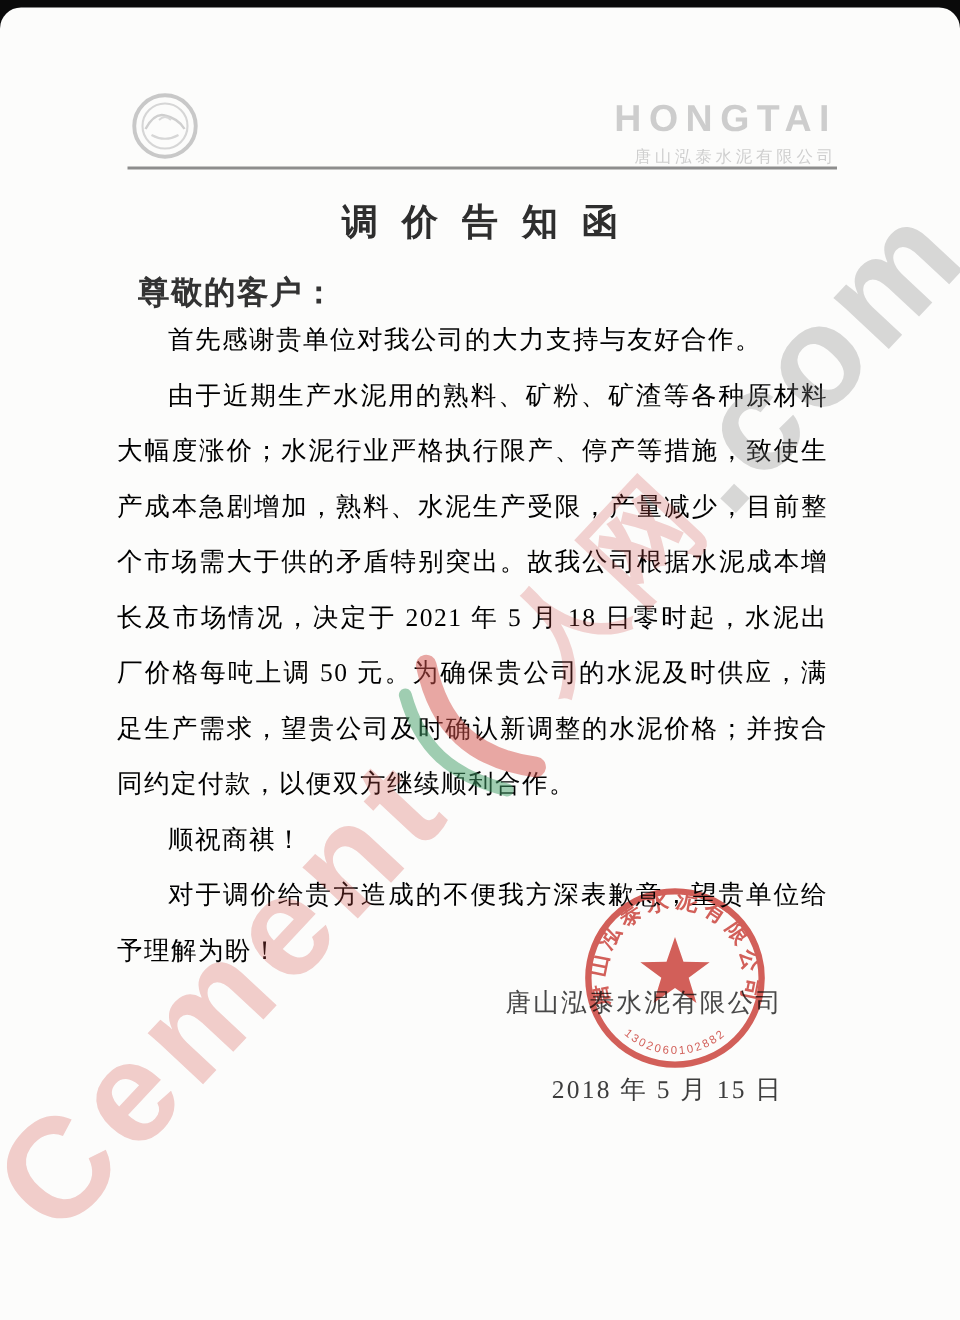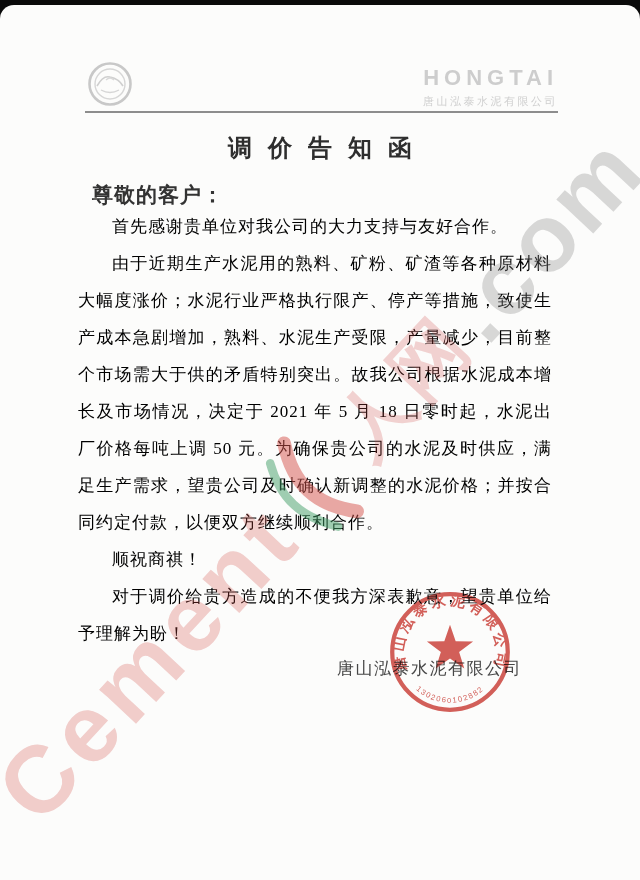--- a/index.html
+++ b/index.html
@@ -8,21 +8,21 @@
     background:#fcfcfb;
     border-radius:14px 14px 0 0;
     font-family:"Liberation Serif","DejaVu Serif",serif;
     color:#3b3b3b;
   }
   
   .logo{position:absolute; left:86px; top:55px; width:48px; height:48px;}
   .brand{position:absolute; right:82px; top:60px; text-align:right;}
   .brand-name{
     font-family:"Liberation Sans","DejaVu Sans",sans-serif;
-    font-size:22px; font-weight:bold; color:#cdcdcd; letter-spacing:5px;
+    font-size:25px; font-weight:bold; color:#cdcdcd; letter-spacing:5px;
   }
   .brand-sub{
     font-family:"Liberation Sans","DejaVu Sans",sans-serif;
     font-size:11px; color:#cfcfcf; letter-spacing:2.5px; margin-top:3px;
   }
   .rule{position:absolute; left:85px; right:82px; top:106px; height:2px; background:#8d8d8d;}
   
   .doc-title{
     position:absolute; top:127px; left:0; width:100%;
     margin:0; text-align:center;
@@ -92,20 +92,21 @@
   <div class="salutation">尊敬的客户：</div>
 
   <div class="body-text">
     <p>首先感谢贵单位对我公司的大力支持与友好合作。</p>
     <p>由于近期生产水泥用的熟料、矿粉、矿渣等各种原材料大幅度涨价；水泥行业严格执行限产、停产等措施，致使生产成本急剧增加，熟料、水泥生产受限，产量减少，目前整个市场需大于供的矛盾特别突出。故我公司根据水泥成本增长及市场情况，决定于 2021 年 5 月 18 日零时起，水泥出厂价格每吨上调 50 元。为确保贵公司的水泥及时供应，满足生产需求，望贵公司及时确认新调整的水泥价格；并按合同约定付款，以便双方继续顺利合作。</p>
     <p>顺祝商祺！</p>
     <p>对于调价给贵方造成的不便我方深表歉意，望贵单位给予理解为盼！</p>
   </div>
 
   <div class="signature">唐山泓泰水泥有限公司</div>
+  <div class="doc-date">2018 年 5 月 15 日</div>
 
   <svg class="seal" viewBox="0 0 150 150">
     <defs>
       <path id="sealArcTop" d="M 31.8,90.7 A 46,46 0 1 1 118.2,90.7" fill="none"></path>
       <path id="sealArcBottom" d="M 30.4,97.7 A 50,50 0 0 0 119.6,97.7" fill="none"></path>
     </defs>
     <circle cx="75" cy="75" r="57" fill="none" stroke="#cf4a43" stroke-width="4.2"></circle>
     <polygon points="75,48 80.6,64.3 97.8,64.6 84,74.9 89.1,91.4 75,81.5 60.9,91.4 66,74.9 52.2,64.6 69.4,64.3" fill="#cf4a43"></polygon>
     <text font-size="14.5" letter-spacing="3.5" fill="#cf4a43" font-family="Liberation Serif, DejaVu Serif, serif" font-weight="bold">
       <textPath href="#sealArcTop" startOffset="50%" text-anchor="middle">唐山泓泰水泥有限公司</textPath>

